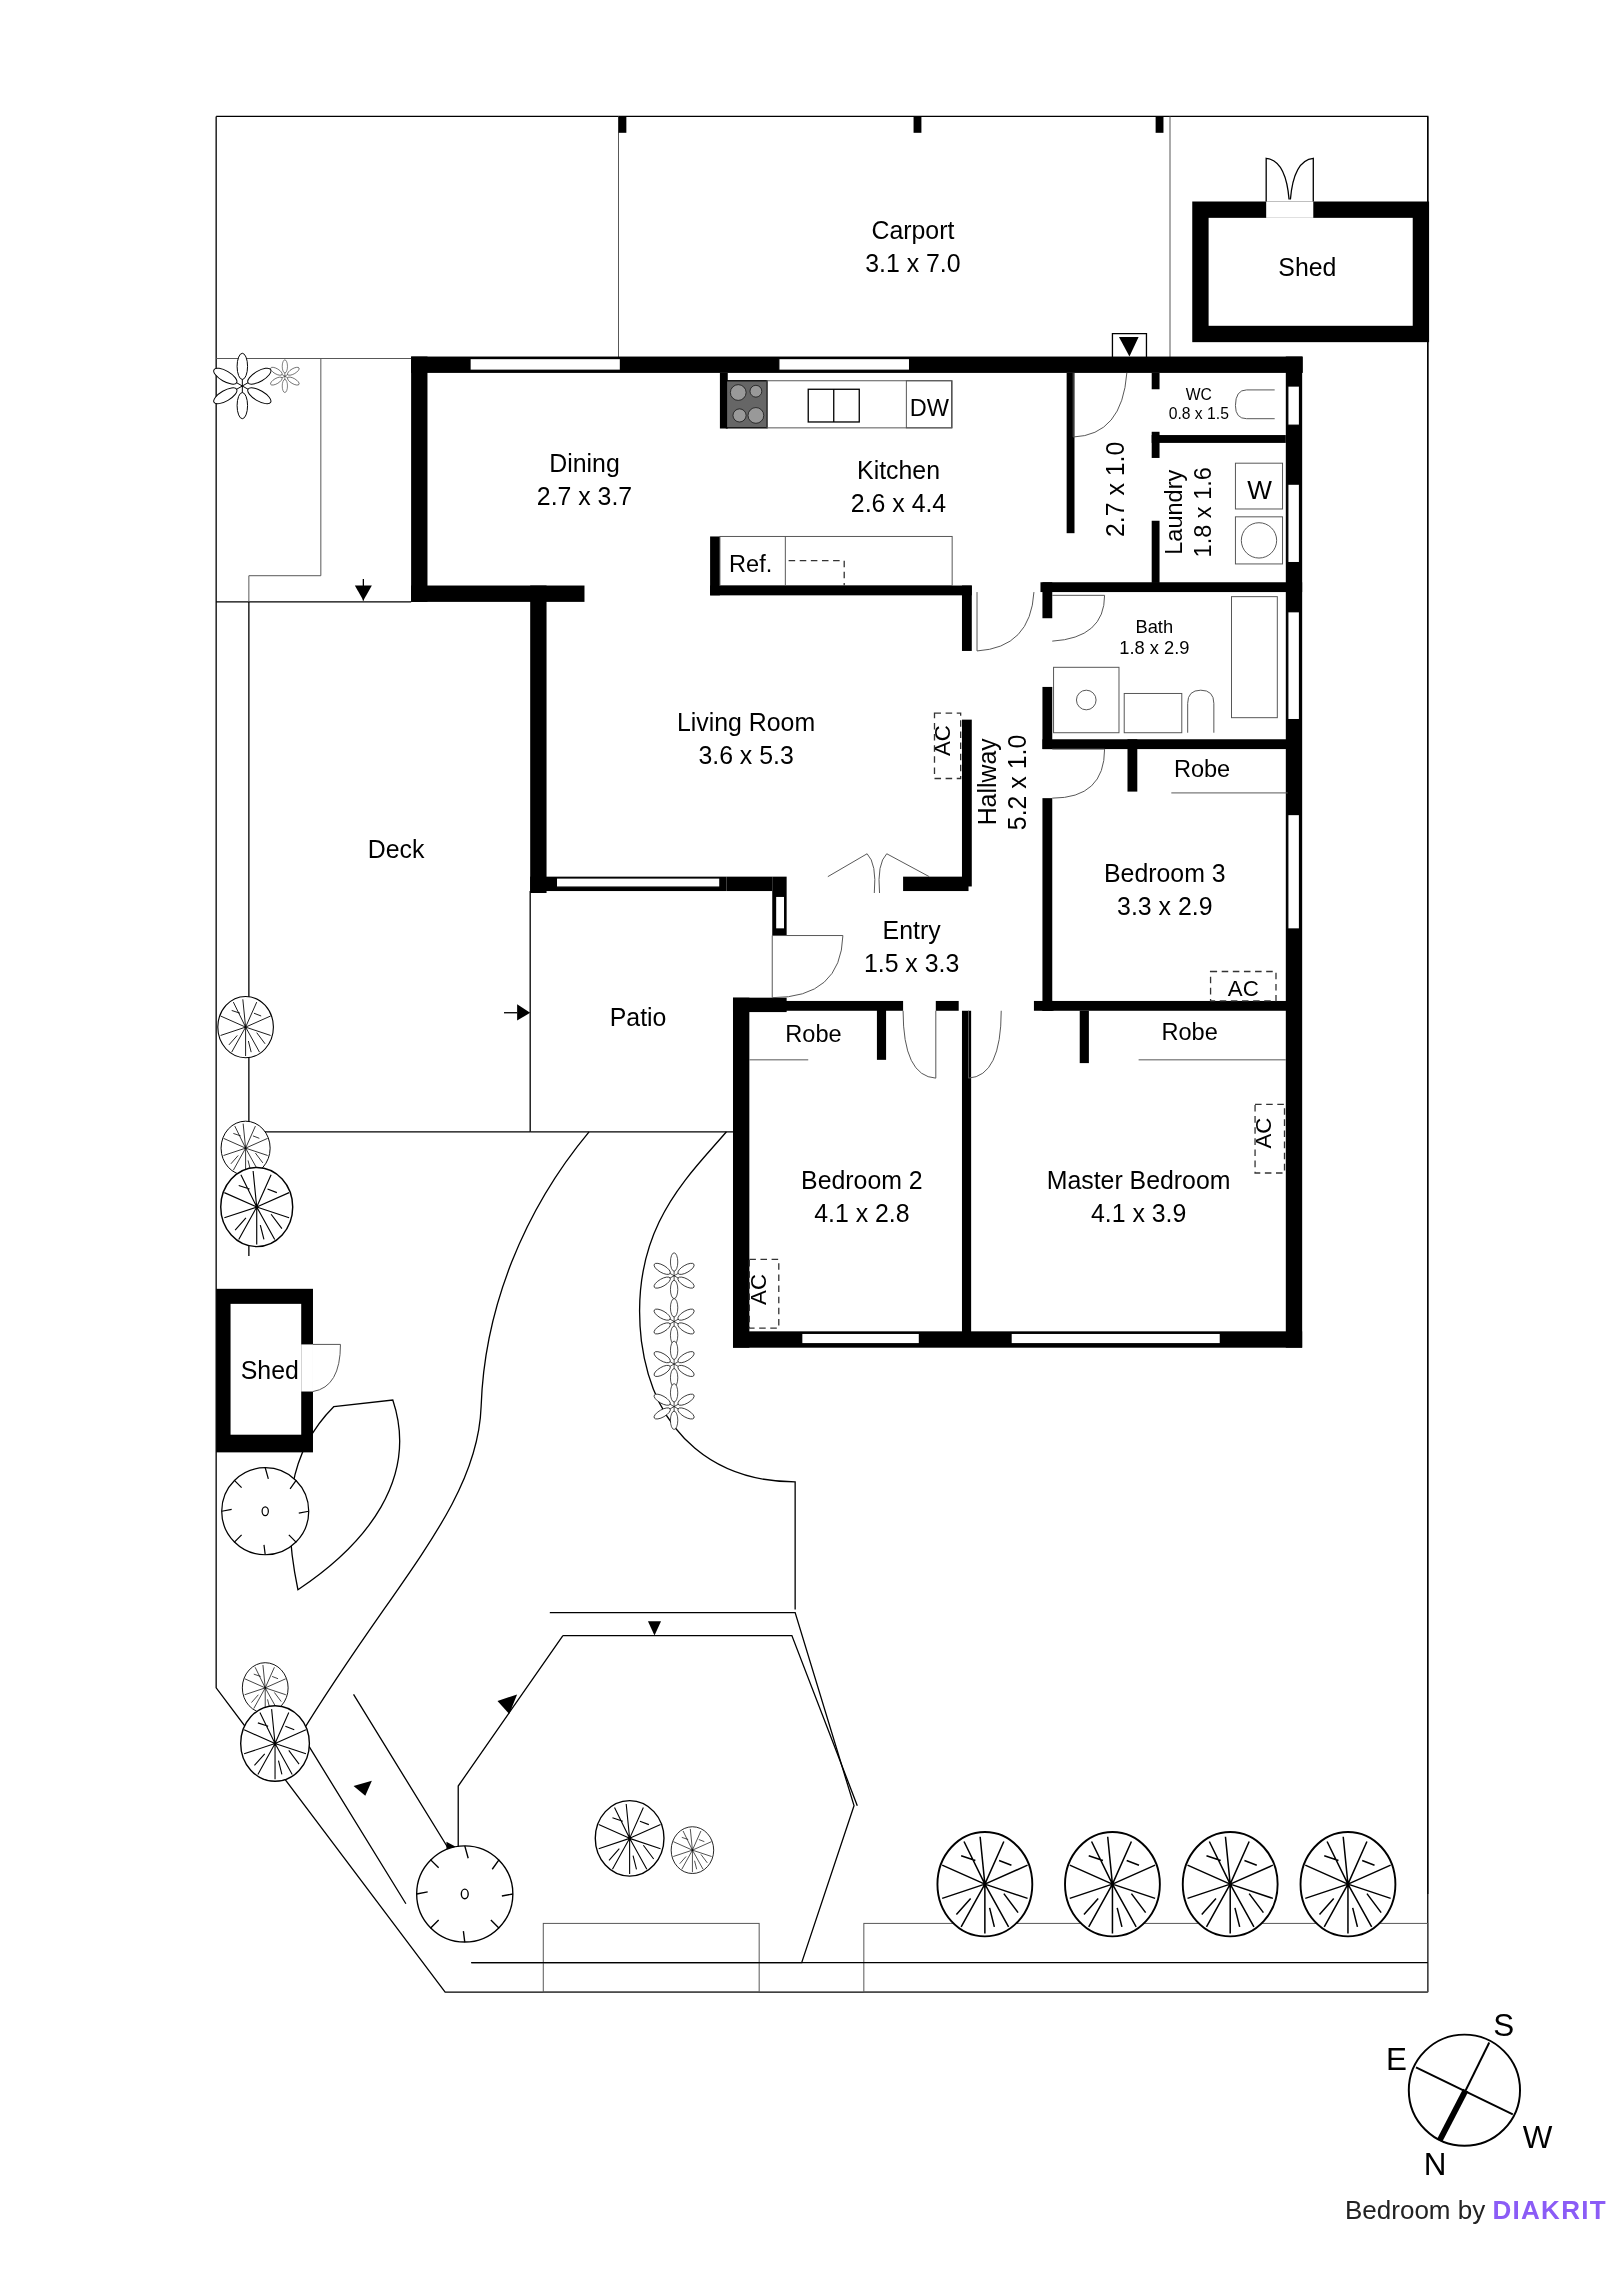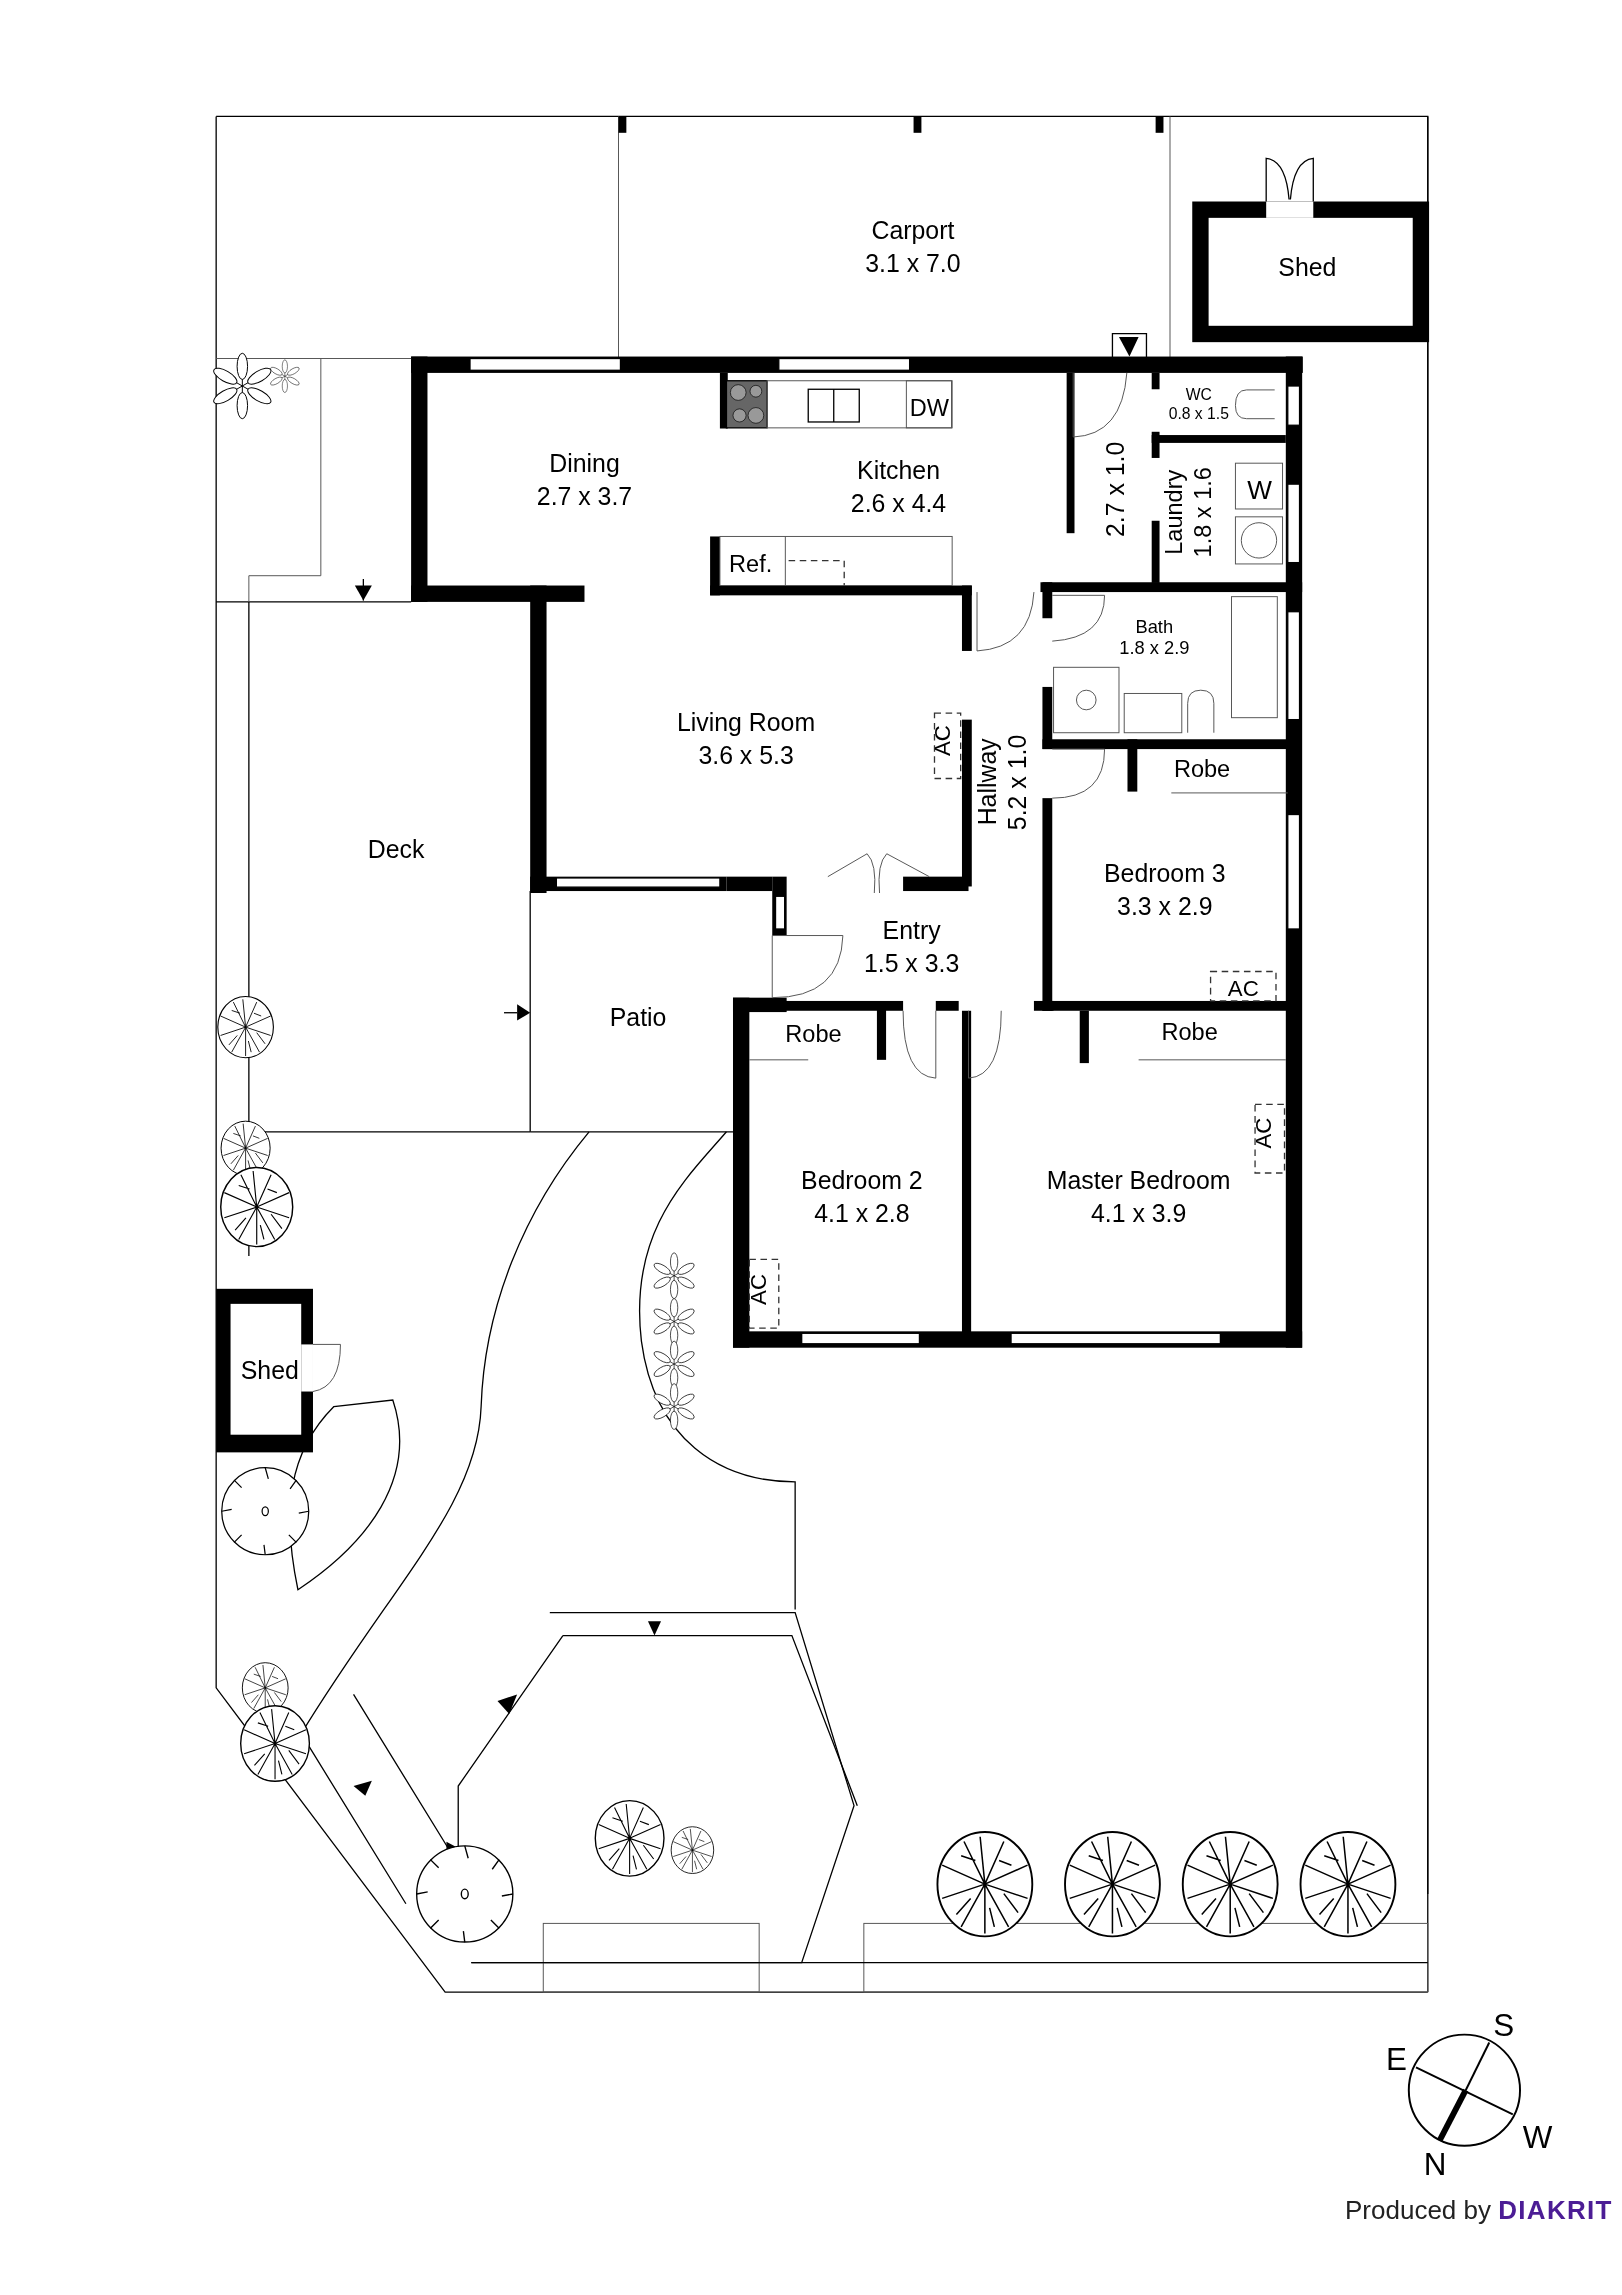--- a/index.html
+++ b/index.html
@@ -5,21 +5,21 @@
   html, body { margin:0; padding:0; background:#ffffff; }
   body { width:1623px; height:2295px; position:relative; overflow:hidden; font-family:"Liberation Sans", sans-serif; }
   svg.plan { position:absolute; left:0; top:0; width:1623px; height:2295px; }
   .thin { fill:none; stroke:#000; stroke-width:2; }
   .hair { fill:none; stroke:#555; stroke-width:1.5; }
   .wall { fill:#000; }
   .win { fill:#fff; stroke:#000; stroke-width:2; }
   .lbl { font-family:"Liberation Sans", sans-serif; fill:#000; text-anchor:middle; }
   .dash { fill:none; stroke:#333; stroke-width:2; stroke-dasharray:10 7; }
   .credit { position:absolute; left:1345px; top:2195px; font-family:"Liberation Sans", sans-serif; font-size:26px; color:#222; white-space:nowrap; }
-  .credit b { font-weight:bold; letter-spacing:1.3px; color:#4c1d95; }
+  .credit b { font-weight:bold; letter-spacing:1.3px; color:#8b5cf6; }
 </style>
 </head>
 <body>
 
 <svg class="plan" viewBox="0 0 2480 3508" xmlns="http://www.w3.org/2000/svg">
   <defs>
     <g id="tree">
       <ellipse cx="0" cy="0" rx="50" ry="55" fill="#fff" stroke="#000" stroke-width="2"></ellipse>
       <path d="M0,0 L-5,-50 M0,0 L20,-45 M0,0 L45,-20 M0,0 L45,15 M0,0 L25,45 M0,0 L0,52 M0,0 L-25,45 M0,0 L-45,15 M0,0 L-45,-20 M0,0 L-22,-45 M-10,-25 L-25,-30 M15,-25 L28,-20 M20,10 L35,30 M-15,15 L-30,32 M5,25 L10,45" fill="none" stroke="#000" stroke-width="1.6"></path>
     </g>
@@ -279,16 +279,16 @@
     <line x1="2276" y1="3122" x2="2240" y2="3195" stroke="#000" stroke-width="3"></line>
     <line x1="2240" y1="3195" x2="2200" y2="3272" stroke="#000" stroke-width="9"></line>
     <text class="lbl" x="2298" y="3112" font-size="48">S</text>
     <text class="lbl" x="2134" y="3164" font-size="48">E</text>
     <text class="lbl" x="2350" y="3283" font-size="48">W</text>
     <text class="lbl" x="2193" y="3325" font-size="48">N</text>
   </g>
 </svg>
 
 <div class="credit">
-  <span>Produced by</span>
+  <span>Bedroom by</span>
   <b>DIAKRIT</b>
 </div>
 
 
 </body></html>

